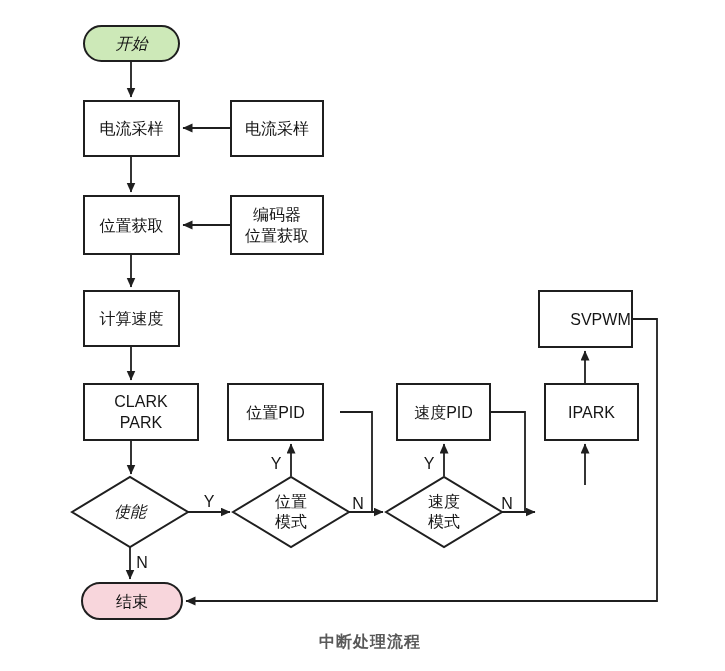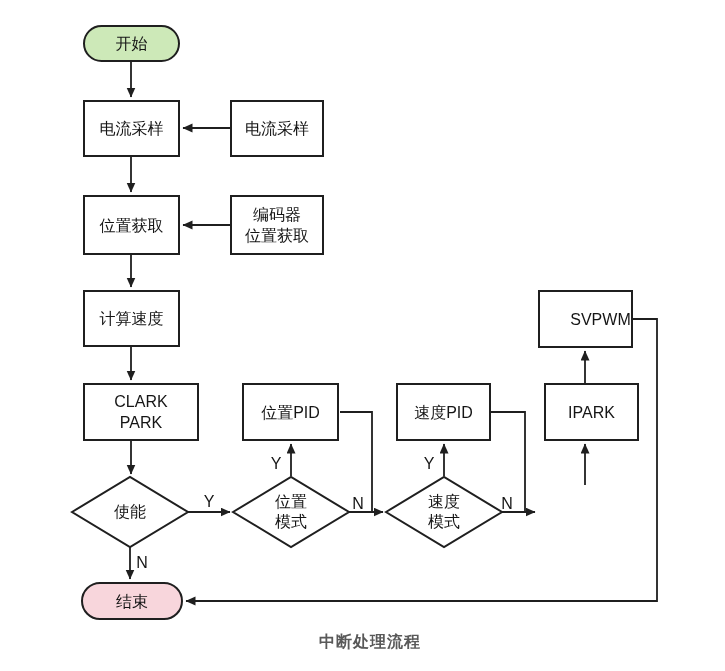--- a/index.html
+++ b/index.html
@@ -18,21 +18,21 @@
   .node{
     position:absolute;box-sizing:border-box;
     border:2px solid var(--node-border,#1f1f1f);
     background:#ffffff;
     display:flex;flex-direction:column;align-items:center;justify-content:center;
     text-align:center;
     font-size:16px;font-weight:500;line-height:21px;
     color:var(--text,#151515);
   }
   .pill{border-radius:19px;}
-  .start{background:var(--start-fill,#cde9b8);}
+  .start{background:var(--start-fill,#cde9b8);font-style:italic;}
   .end{background:var(--end-fill,#f8d6dc);}
   .dlabel{
     position:absolute;display:flex;flex-direction:column;align-items:center;justify-content:center;
     text-align:center;font-size:16px;font-weight:500;line-height:20px;color:var(--text,#151515);
   }
   .branch{
     position:absolute;transform:translate(-50%,-50%);
     font-size:16px;font-weight:500;color:var(--text,#151515);
   }
   .caption{
@@ -100,42 +100,42 @@
 
   <div class="node" style="left:83px;top:290px;width:97px;height:57px;">
     <span>计算速度</span>
   </div>
 
   <div class="node" style="left:83px;top:383px;width:116px;height:58px;">
     <span>CLARK</span>
     <span>PARK</span>
   </div>
 
-  <div class="node" style="left:242px;top:383px;width:97px;height:58px;">
+  <div class="node" style="left:227px;top:383px;width:97px;height:58px;">
     <span>位置PID</span>
   </div>
 
   <div class="node" style="left:396px;top:383px;width:95px;height:58px;">
     <span>速度PID</span>
   </div>
 
   <div class="node" style="left:538px;top:290px;width:95px;height:58px;padding-left:30px;">
     <span>SVPWM</span>
   </div>
 
   <div class="node" style="left:538px;top:383px;width:95px;height:58px;margin-left:6px;">
     <span>IPARK</span>
   </div>
 
 
   <div class="node pill end" style="left:81px;top:582px;width:102px;height:38px;">
     <span>结束</span>
   </div>
 
-  <div class="dlabel" style="left:80px;top:482px;width:100px;height:60px;">
+  <div class="dlabel" style="left:80px;top:482px;width:100px;height:60px;font-style:italic;">
     <span>使能</span>
   </div>
   <div class="dlabel" style="left:241px;top:480px;width:100px;height:64px;">
     <span>位置</span>
     <span>模式</span>
   </div>
   <div class="dlabel" style="left:394px;top:480px;width:100px;height:64px;">
     <span>速度</span>
     <span>模式</span>
   </div>

